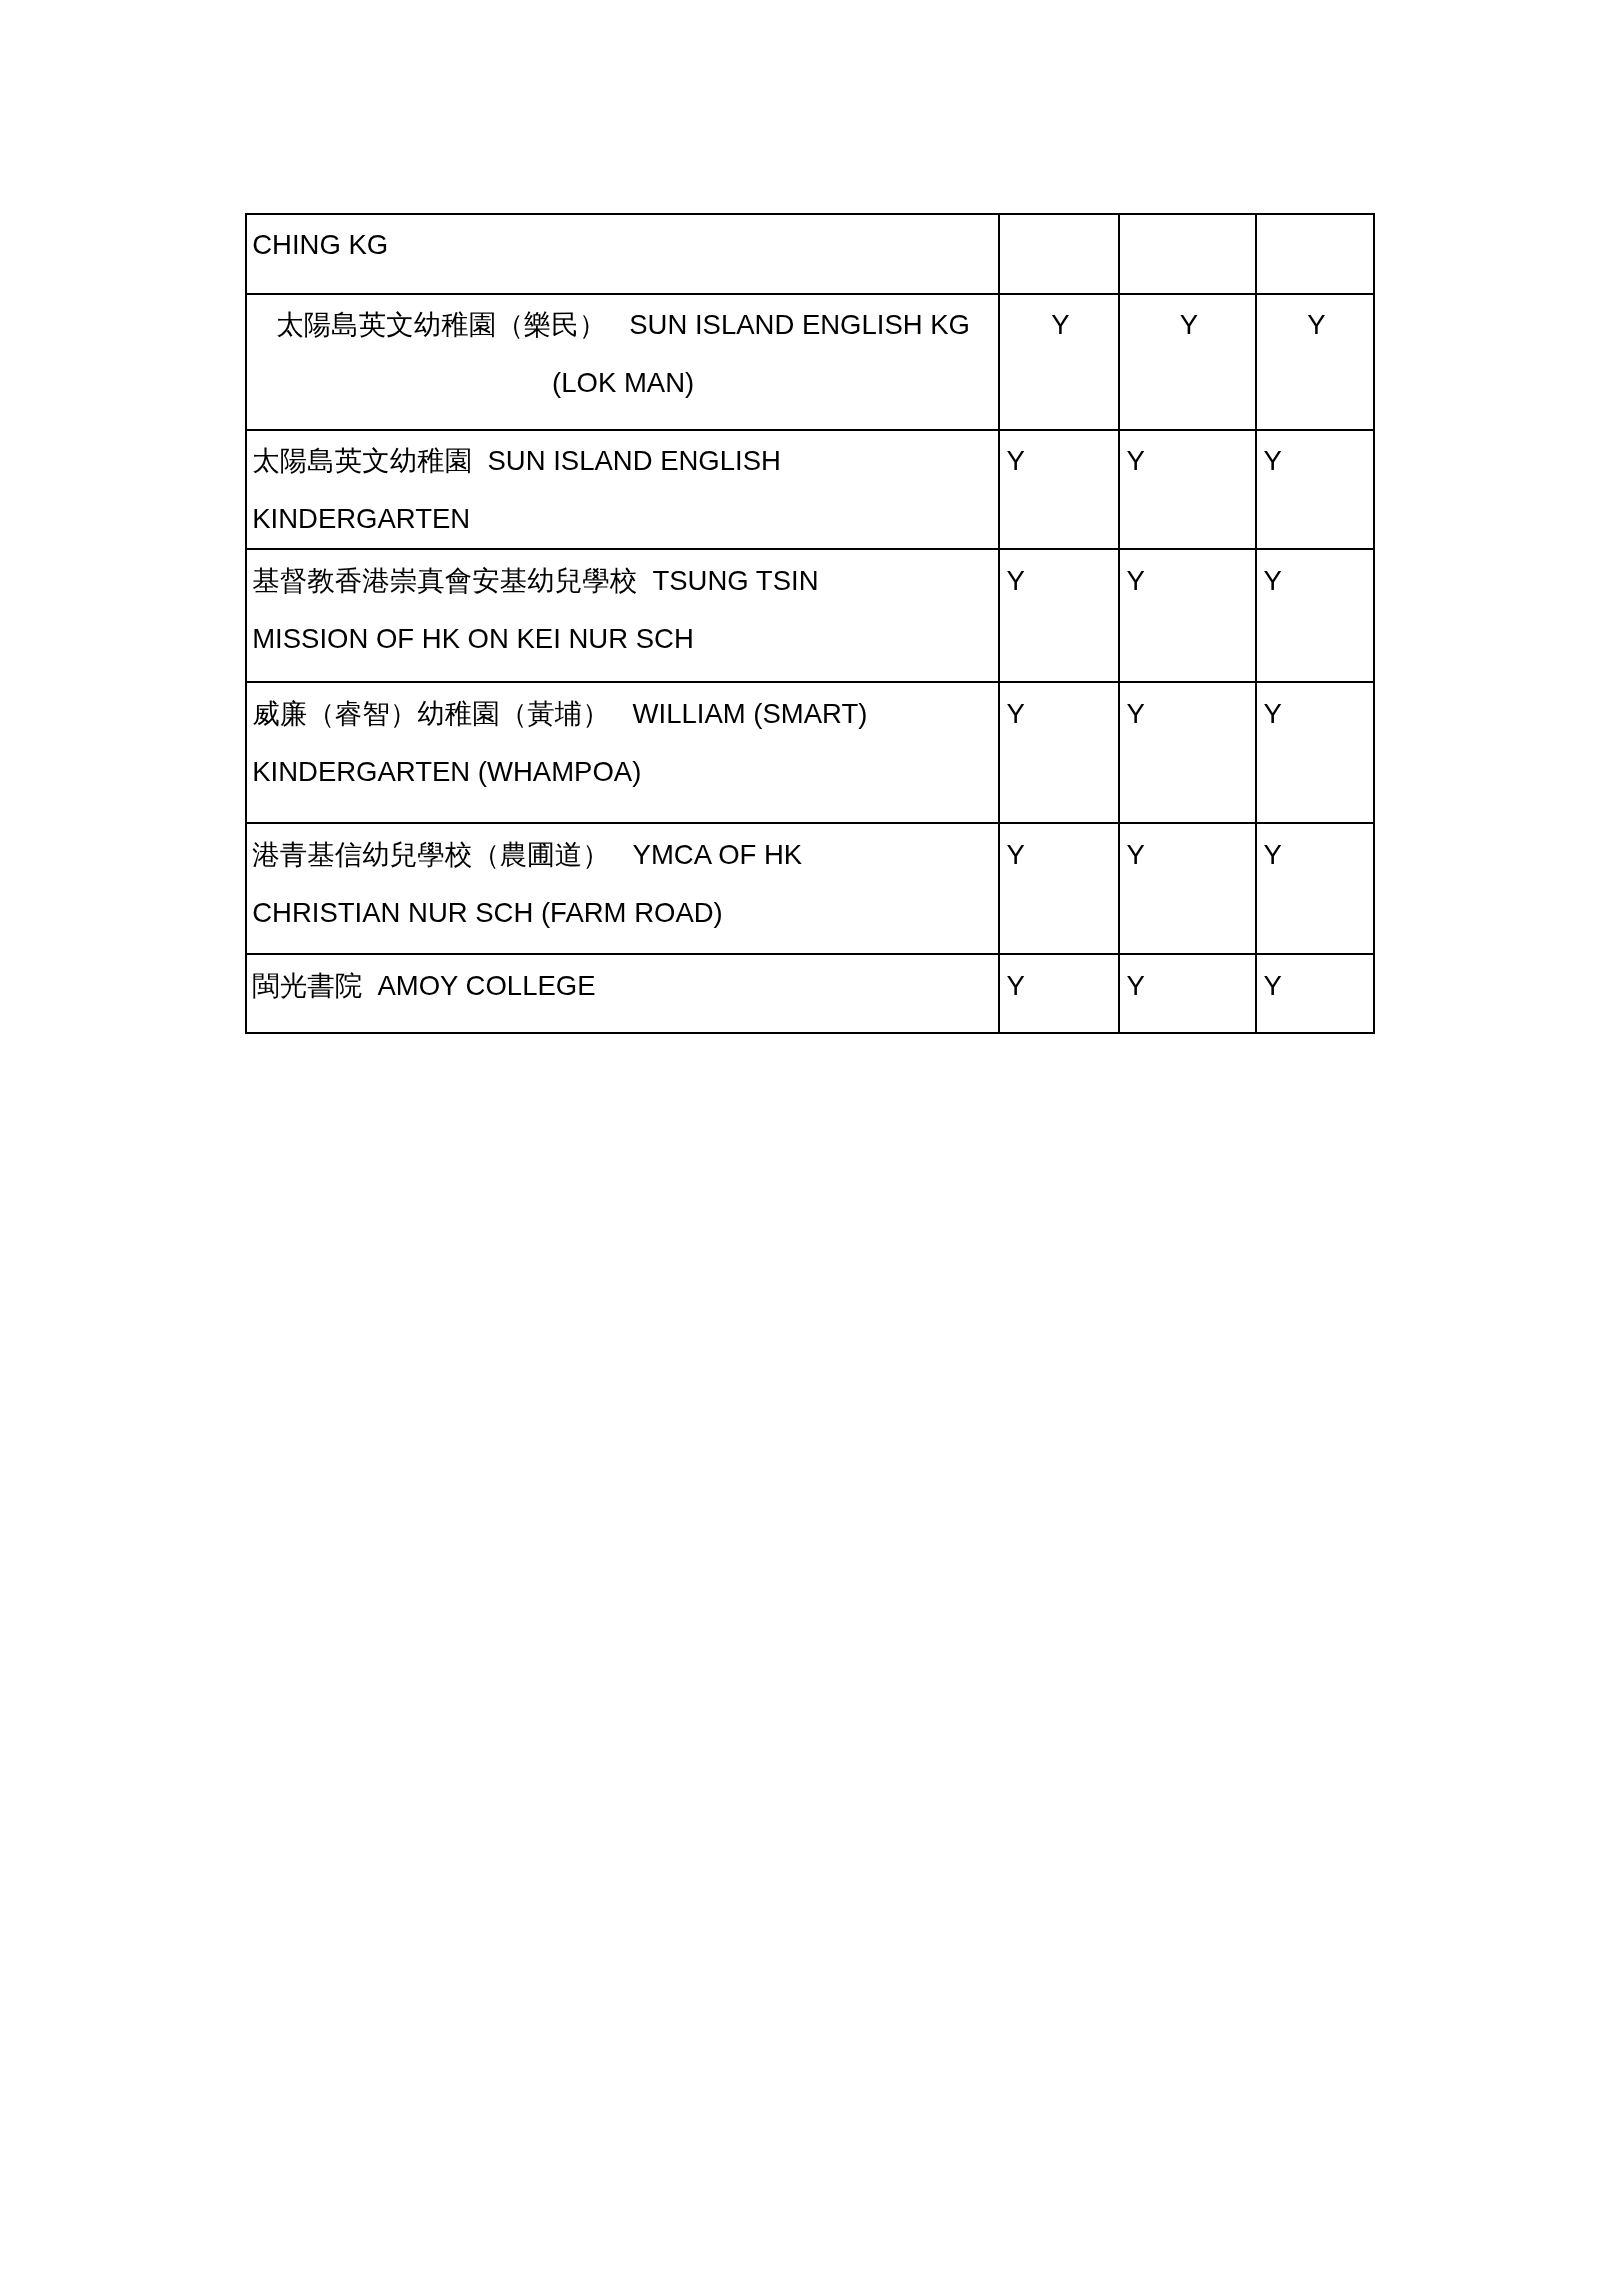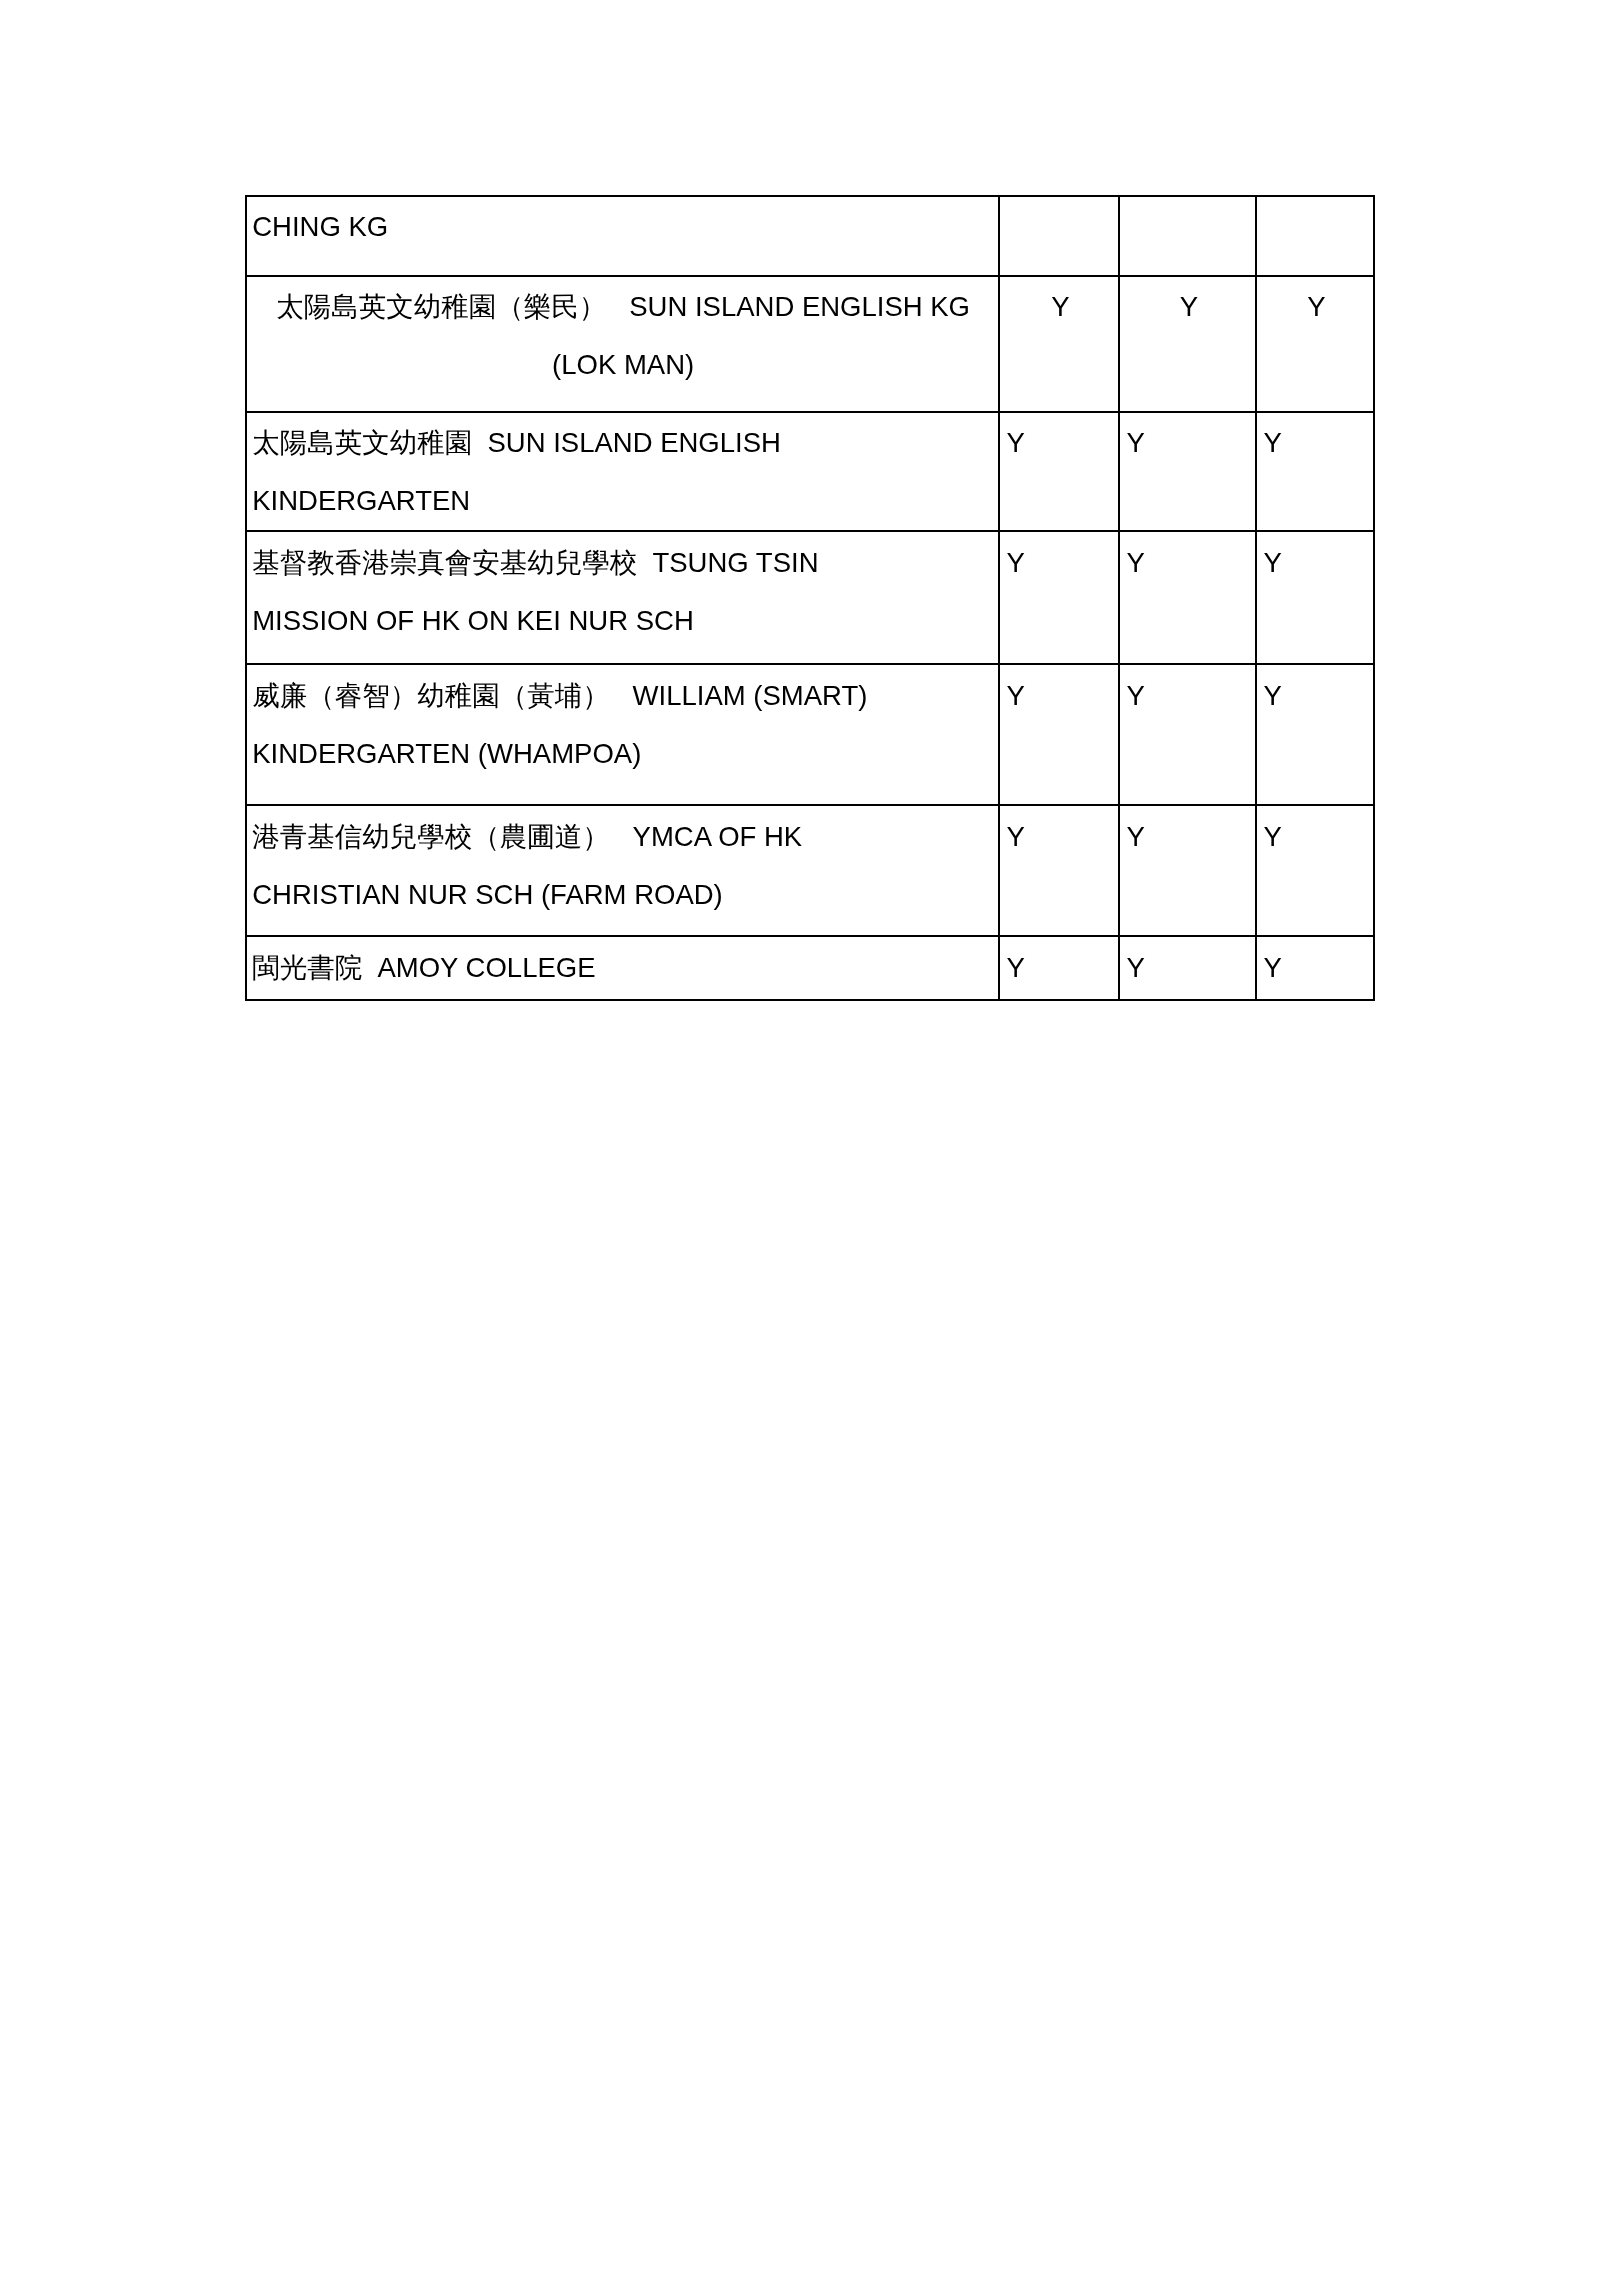--- a/index.html
+++ b/index.html
@@ -13,21 +13,21 @@
   .page {
     position: relative;
     width: 1623px;
     height: 2295px;
     background: #ffffff;
     overflow: hidden;
   }
   table.schools {
     position: absolute;
     left: 245px;
-    top: 195px;
+    top: 213px;
     border-collapse: collapse;
     table-layout: fixed;
   }
   table.schools td {
     border: 2.6px solid #000000;
     vertical-align: top;
     font-size: 27.5px;
     padding: 1.3px 3.9px 0 5.2px;
     overflow: hidden;
   }
@@ -42,21 +42,21 @@
     line-height: 58px;
   }
   
   tr.r0 { height: 80px; }
   tr.r1 { height: 77px; }
   tr.r2 { height: 136px; text-align: center; }
   tr.r3 { height: 103px; }
   tr.r4 { height: 133px; }
   tr.r5 { height: 141px; padding-left: 24px; }
   tr.r6 { height: 131px; }
-  tr.r7 { height: 64px; }
+  tr.r7 { height: 79px; }
   col.c-name { width: 753px; }
   col.c-m1   { width: 120px; }
   col.c-m2   { width: 137px; }
   col.c-m3   { width: 118px; }
 </style>
 </head>
 <body>
 
 <div class="page">
   <table class="schools">

